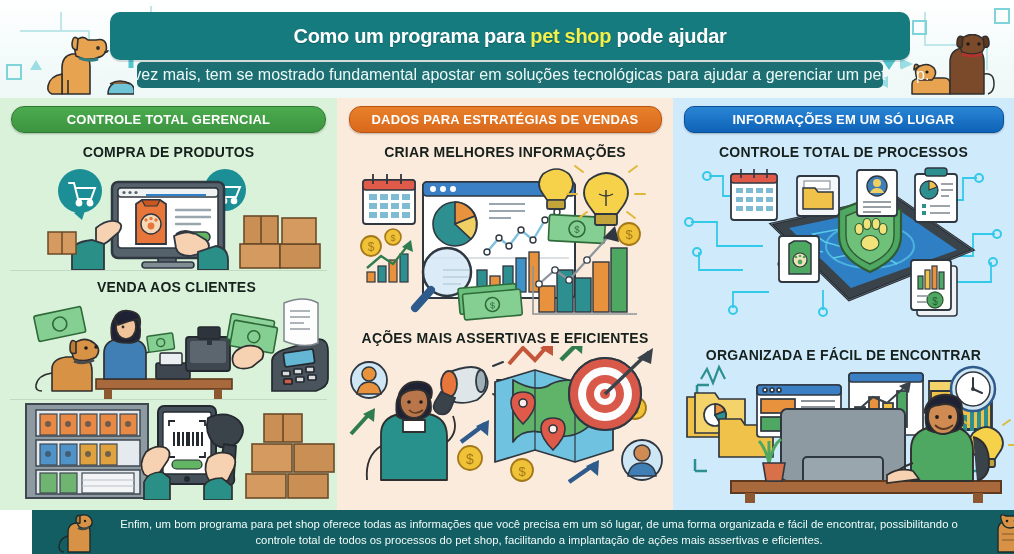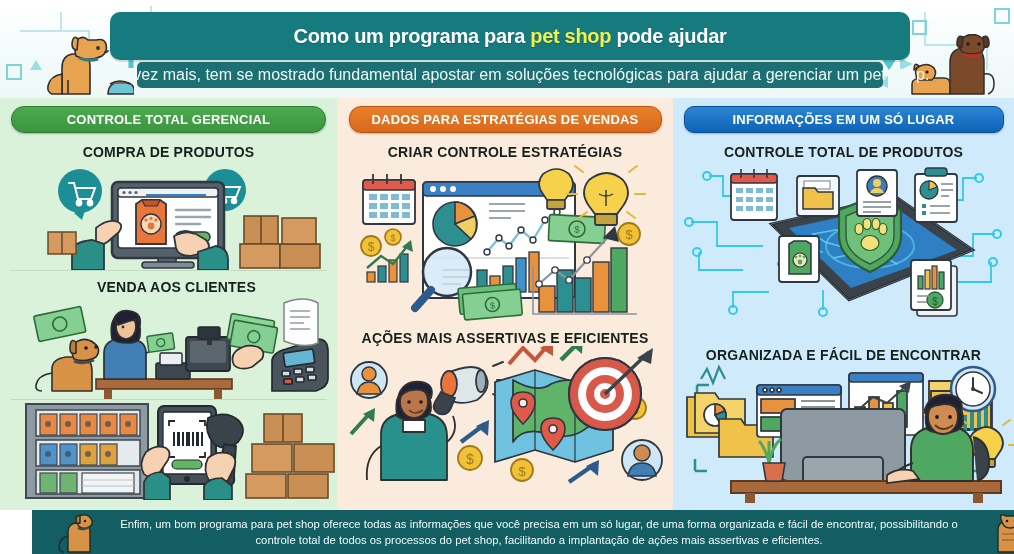--- a/index.html
+++ b/index.html
@@ -385,21 +385,21 @@
             <rect x="246" y="74" width="40" height="24" fill="#d49a60"></rect>
             <rect x="288" y="74" width="40" height="24" fill="#c98f54"></rect>
           </g>
         </svg>
       </div>
     </div>
 
     <div class="col col-2">
       <div class="badge badge-2">DADOS PARA ESTRATÉGIAS DE VENDAS</div>
 
-      <div class="sec-title t1">CRIAR CONTROLE ESTRATÉGIAS</div>
+      <div class="sec-title t1">CRIAR MELHORES INFORMAÇÕES</div>
 
       <div class="art" style="height:166px;">
         <svg width="336" height="166" viewBox="0 0 336 166">
 
           <rect x="26" y="20" width="52" height="44" rx="3" fill="#ffffff" stroke="#2f3740" stroke-width="1.8"></rect>
           <rect x="26" y="20" width="52" height="10" rx="3" fill="#e05a4a" stroke="#2f3740" stroke-width="1.5"></rect>
           <g stroke="#2f3740" stroke-width="1.8">
               <path d="M36 14 v10"></path>
               <path d="M50 14 v10"></path>
               <path d="M64 14 v10"></path>
@@ -611,21 +611,21 @@
 
           <path d="M232 136 L258 118" stroke="#2f5b8c" stroke-width="4.5" fill="none"></path>
           <path d="M262 114 L261 130 L249 120 Z" fill="#2f5b8c"></path>
         </svg>
       </div>
     </div>
 
     <div class="col col-3">
       <div class="badge badge-3">INFORMAÇÕES EM UM SÓ LUGAR</div>
 
-      <div class="sec-title t1">CONTROLE TOTAL DE PRODUTOS</div>
+      <div class="sec-title t1">CONTROLE TOTAL DE PROCESSOS</div>
 
       <div class="art" style="height:168px;">
         <svg width="341" height="168" viewBox="0 0 341 168">
 
           <g stroke="#33c9e8" stroke-width="1.8" fill="none">
             <path d="M36 16 L50 16 L50 36 L96 36"></path>
             <path d="M18 62 L44 62 L44 86 L90 86"></path>
             <path d="M26 92 L26 110 L70 110"></path>
             <path d="M304 18 L290 18 L290 40 L250 40"></path>
             <path d="M322 74 L300 74 L300 96 L262 96"></path>

